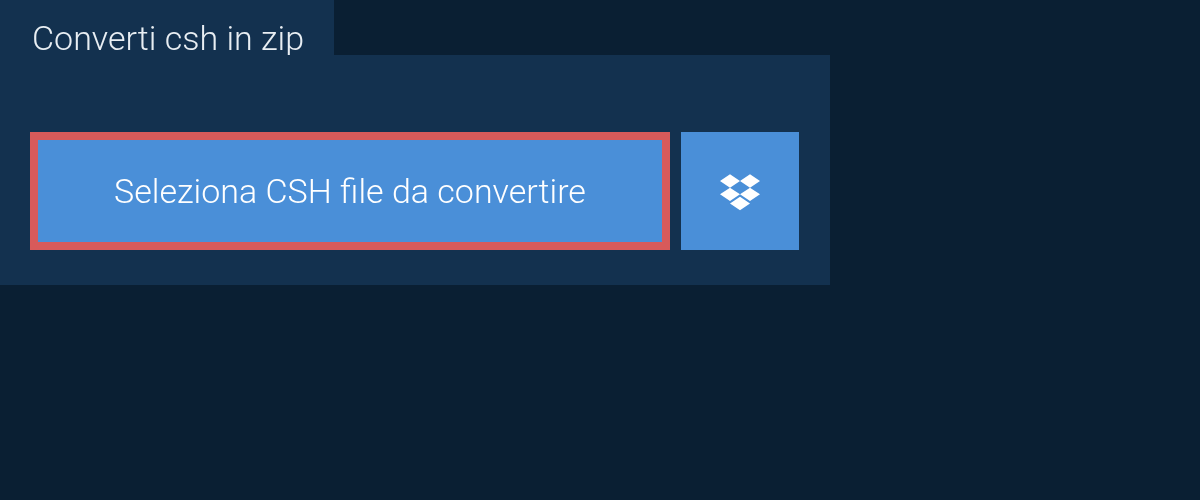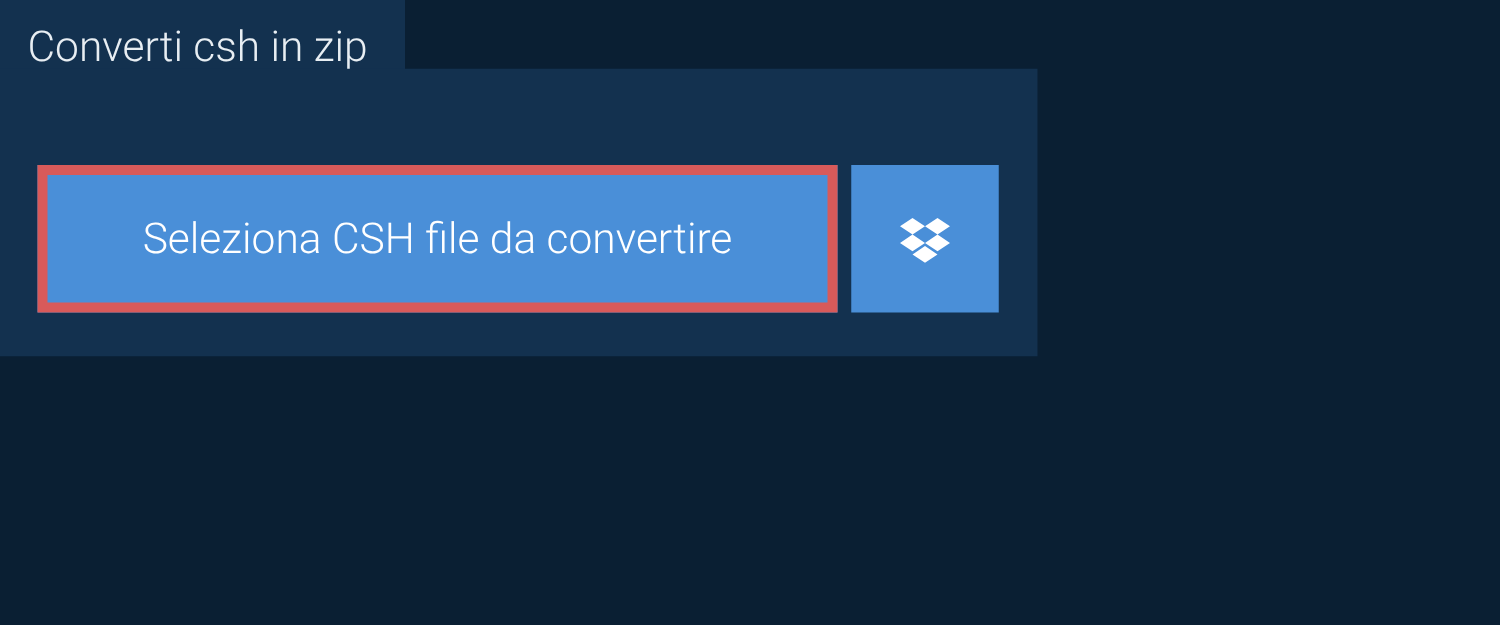--- a/index.html
+++ b/index.html
@@ -21,21 +21,21 @@
       width: 830px;
       height: 230px;
       background: #13314f;
     }
     .tab {
       position: absolute;
       left: 0;
       top: 0;
       height: 75px;
       background: #13314f;
-      padding: 0 30px 0 22px;
+      padding: 0 30px 0 32px;
       display: flex;
       align-items: center;
     }
     .tab-label {
       color: #e8eef3;
       font-size: 34px;
       font-weight: 300;
     }
     .buttons-row {
       position: absolute;

